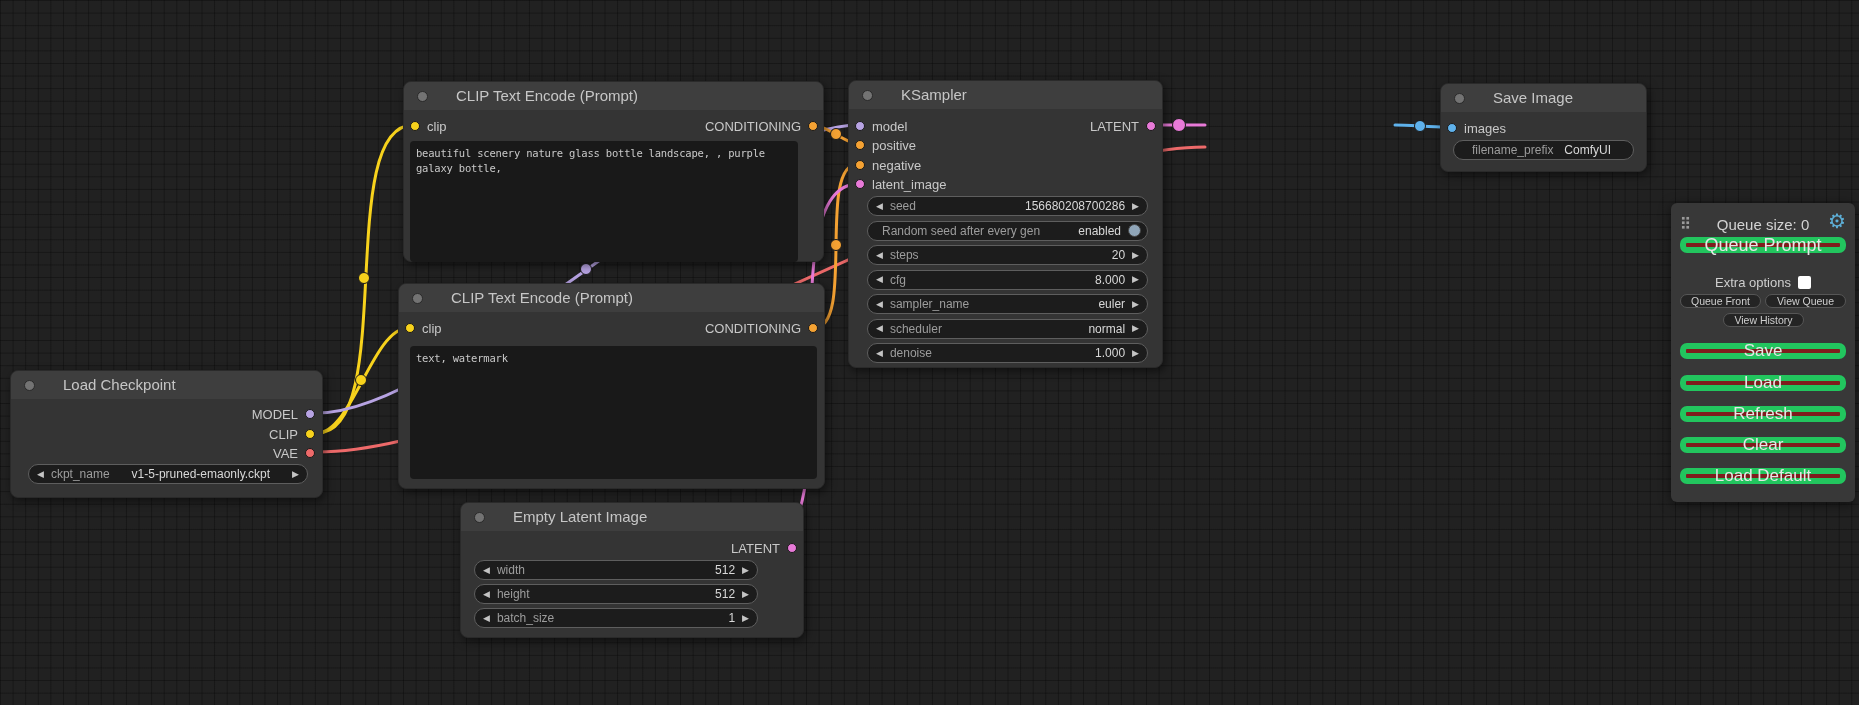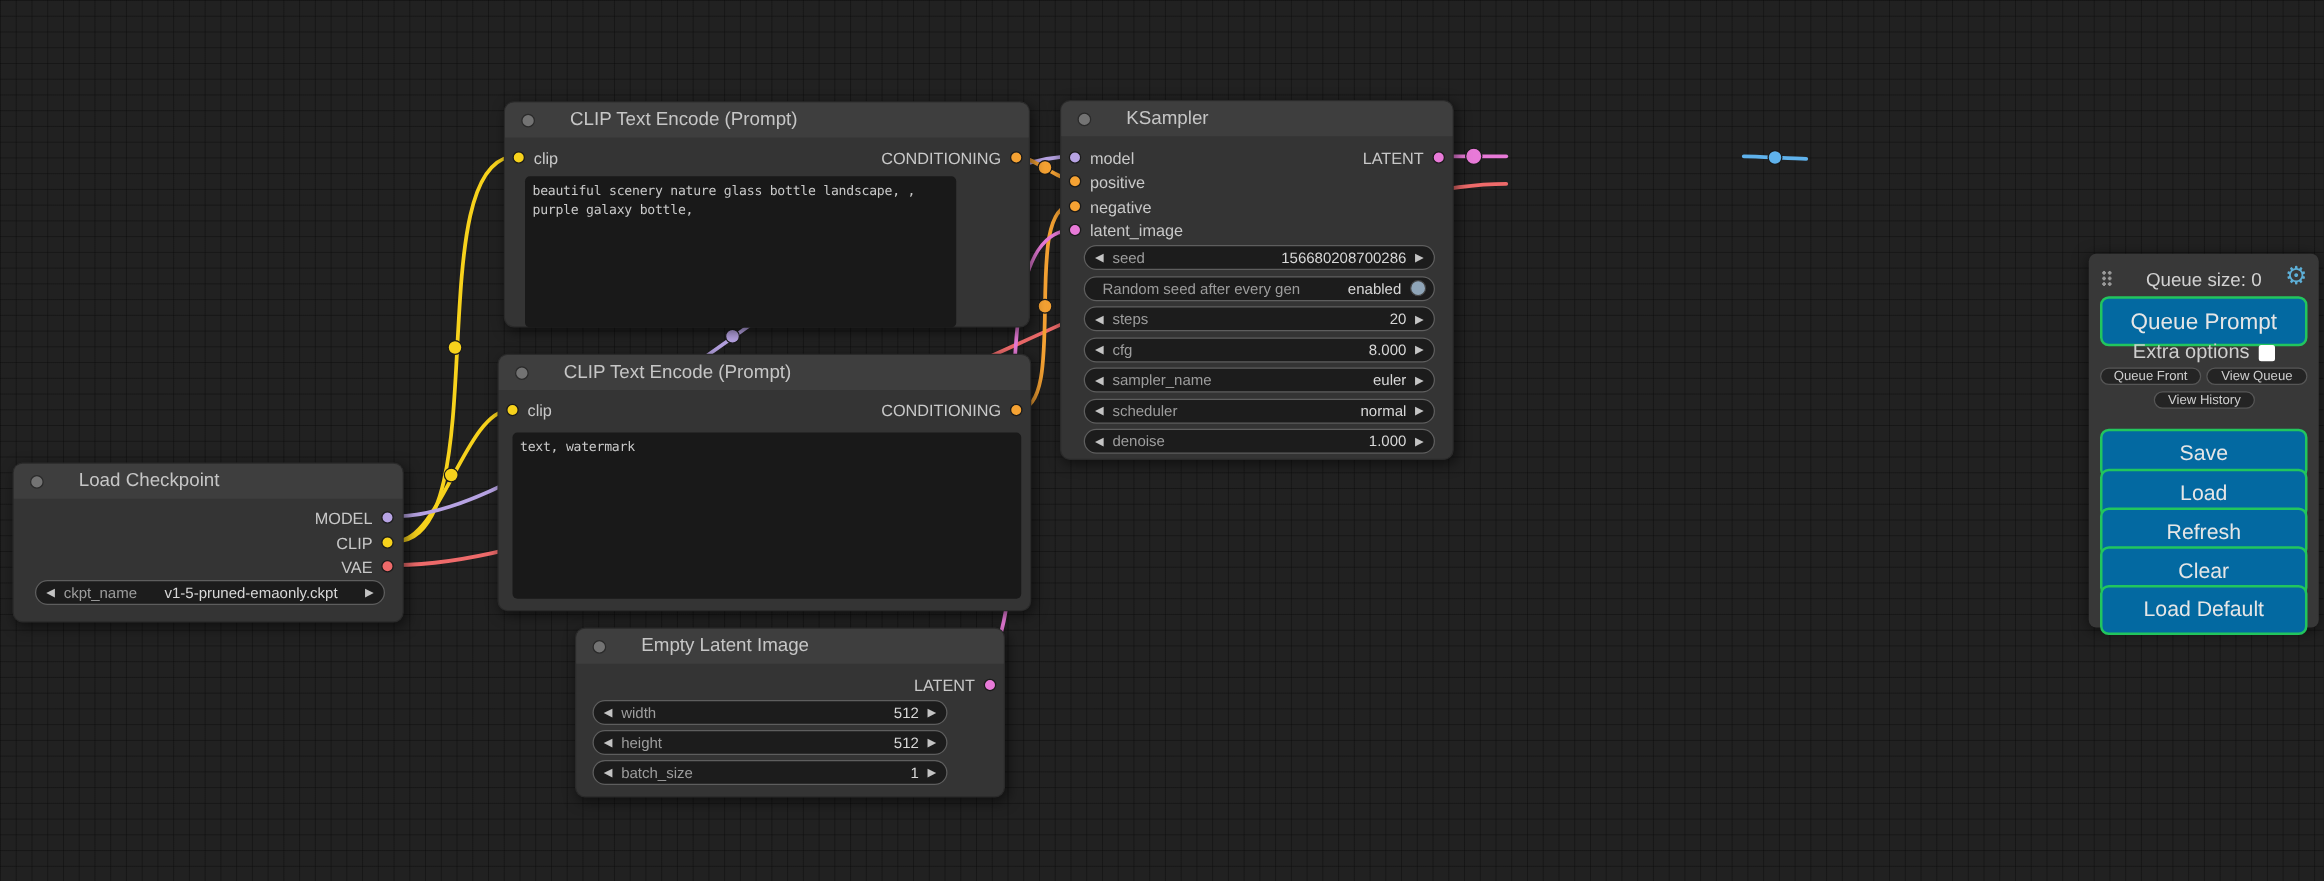--- a/index.html
+++ b/index.html
@@ -50,31 +50,31 @@
   .qpanel{
     position:absolute;left:1671px;top:203px;width:184px;height:299px;z-index:3;
     background:#383838;border-radius:6px;box-shadow:0 2px 12px rgba(0,0,0,.55);
   }
   .qhandle{position:absolute;left:10px;top:13px;width:9px;height:13px;
     background-image:radial-gradient(circle,#9a9a9a 1.3px, transparent 1.5px);
     background-size:4.5px 4.5px;}
   .qsize{position:absolute;left:0;right:0;top:13px;text-align:center;color:#d2d2d2;font-size:15px;}
   .qgear{position:absolute;right:9px;top:8px;color:#5dafd7;font-size:20px;line-height:20px;cursor:pointer;}
   .qbtn{
-    position:absolute;left:9px;width:166px;height:40px;background:#0369a1;border:2px solid #22c55e;
+    position:absolute;left:9px;width:166px;height:16px;background:#7f1d1d;border:6px solid #22c55e;
     border-radius:7px;color:#e6e6e6;font-size:17px;display:flex;align-items:center;justify-content:center;
     box-sizing:border-box;cursor:pointer;
   }
   .qsmall{
     position:absolute;height:14px;background:#242424;border:1px solid #565656;border-radius:8px;
     color:#cfcfcf;font-size:10.5px;display:flex;align-items:center;justify-content:center;
     box-sizing:border-box;cursor:pointer;
   }
   .xopts{position:absolute;left:0;right:0;top:71px;height:16px;display:flex;align-items:center;
-    justify-content:center;color:#cfcfcf;font-size:16px;}
+    justify-content:center;color:#cfcfcf;font-size:13px;}
   .xcheck{width:13px;height:13px;background:#fff;border-radius:2px;margin-left:7px;}
 </style>
 </head>
 <body>
 
 <div class="canvas">
 
   <svg id="wires" width="1859" height="705">
     <g fill="none" stroke-width="3" stroke-linecap="round">
       <path d="M317,433 C398,433 334,125 413,125" stroke="#f7d21c"></path>
@@ -129,21 +129,21 @@
       <span>CLIP Text Encode (Prompt)</span>
     </div>
     <div class="prow in" style="top:37px;left:6px">
       <span class="pdot" style="background:#f7d21c"></span>
       <span>clip</span>
     </div>
     <div class="prow out" style="top:37px;right:5px">
       <span class="pdot" style="background:#f5a233"></span>
       <span>CONDITIONING</span>
     </div>
-    <div class="wtext" style="left:16px;top:59px;width:345px;height:121px">beautiful scenery nature glass bottle landscape, , purple galaxy bottle,</div>
+    <div class="wtext" style="left:6px;top:59px;width:388px;height:121px">beautiful scenery nature glass bottle landscape, , purple galaxy bottle,</div>
   </div>
 
   <div class="node" style="left:398px;top:283px;width:427px;height:206px">
     <div class="ntitle">
       <span class="cdot"></span>
       <span>CLIP Text Encode (Prompt)</span>
     </div>
     <div class="prow in" style="top:37px;left:6px">
       <span class="pdot" style="background:#f7d21c"></span>
       <span>clip</span>
@@ -247,20 +247,34 @@
     </div>
     <div class="widget" style="left:18px;top:262px;width:281px">
       <span class="arr">◀</span>
       <span class="wlabel">denoise</span>
       <span class="wval">1.000</span>
       <span class="arr">▶</span>
     </div>
   </div>
 
 
+  <div class="node" style="left:1440px;top:83px;width:207px;height:89px">
+    <div class="ntitle">
+      <span class="cdot"></span>
+      <span>Save Image</span>
+    </div>
+    <div class="prow in" style="top:37px;left:6px">
+      <span class="pdot" style="background:#5fb2ec"></span>
+      <span>images</span>
+    </div>
+    <div class="widget no-arrows" style="left:12px;top:56px;width:181px">
+      <span class="wlabel" style="margin-left:10px">filename_prefix</span>
+      <span class="wval" style="margin-right:14px">ComfyUI</span>
+    </div>
+  </div>
 
   <div class="qpanel">
     <span class="qhandle"></span>
     <div class="qsize">Queue size: 0</div>
     <span class="qgear">⚙</span>
 
     <div class="qbtn" style="top:34px;font-size:18px">Queue Prompt</div>
 
     <div class="xopts">
       <span>Extra options</span>

